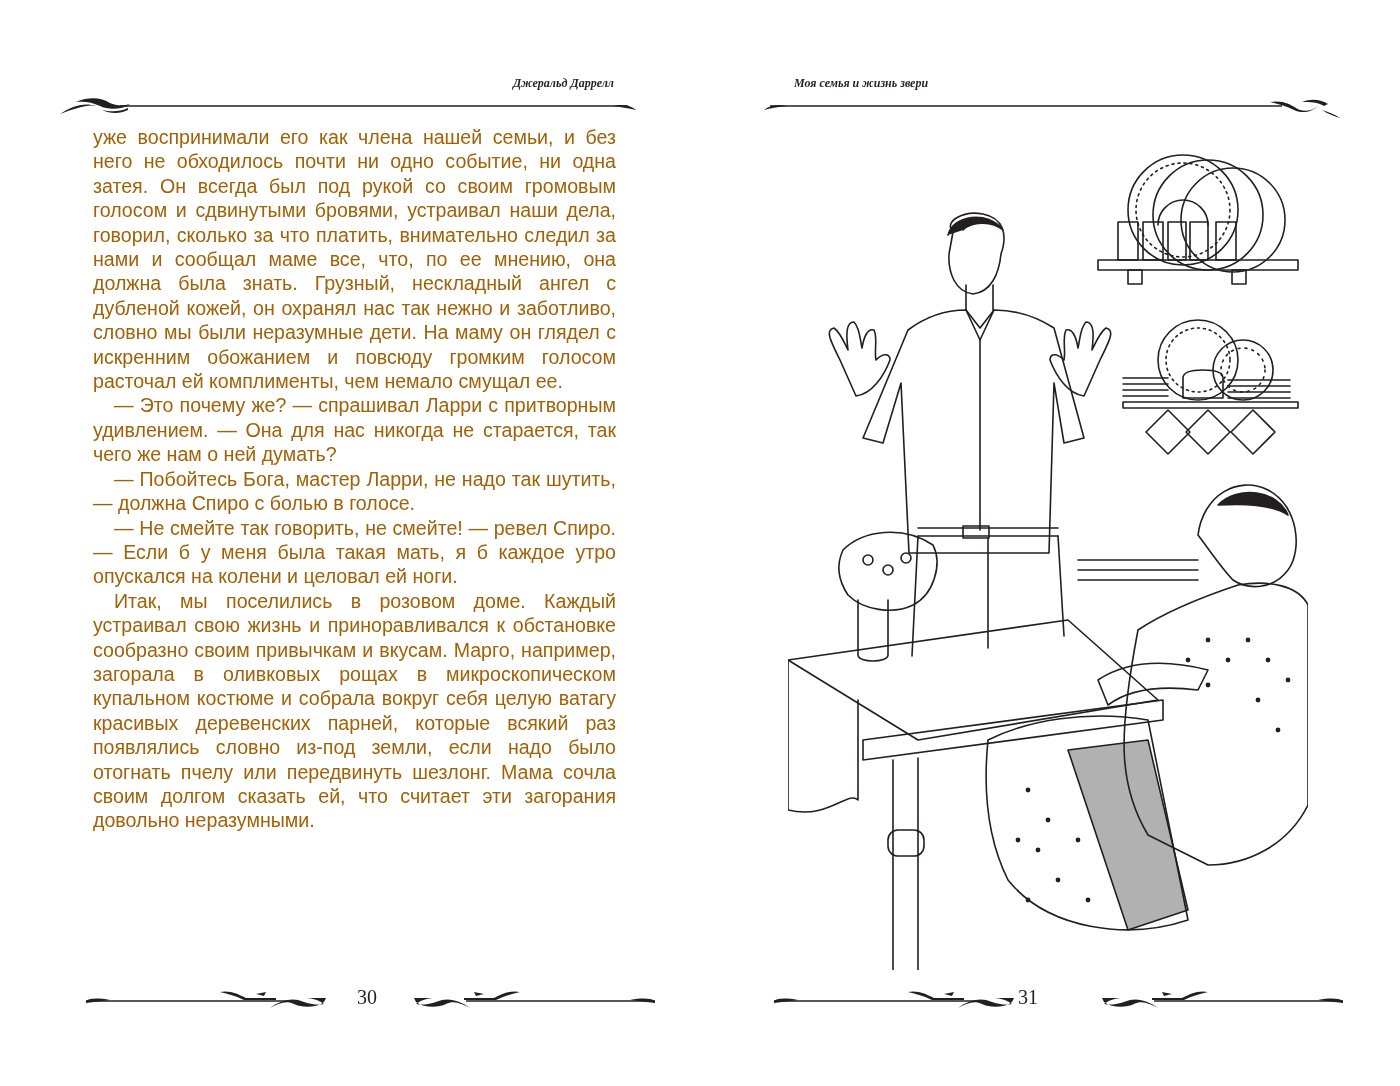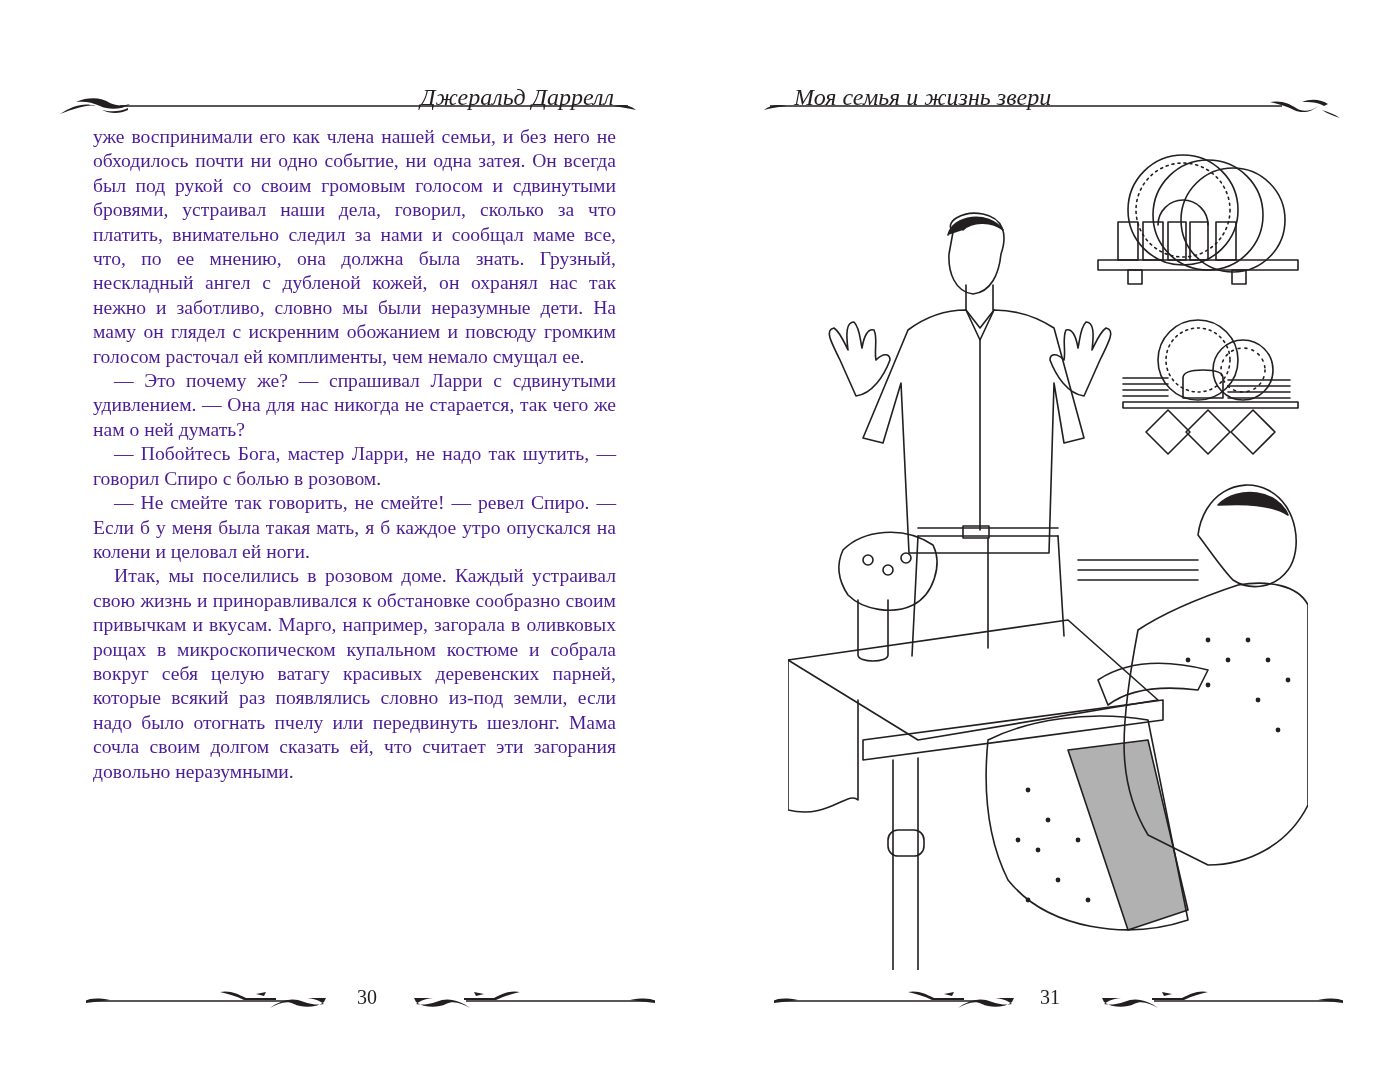--- a/index.html
+++ b/index.html
@@ -1,69 +1,69 @@
 <!DOCTYPE html>
 <html><head>
   <meta charset="utf-8">
   <style>
     html, body { margin: 0; padding: 0; background: #ffffff; }
     body { width: 1400px; height: 1086px; position: relative; overflow: hidden; color: #231f20; }
     .page { position: absolute; top: 0; height: 1086px; width: 700px; }
     .page.left { left: 0; }
     .page.right { left: 700px; }
     .running-head {
-      position: absolute; top: 84px;
+      position: absolute; top: 76px;
       font-family: "Liberation Serif", "DejaVu Serif", serif;
-      font-style: italic; font-size: 24px; color: #231f20;
+      font-style: italic; font-size: 12px; color: #231f20; font-weight: bold;
     }
     .left .running-head { right: 86px; }
     .right .running-head { left: 94px; }
     .rule { position: absolute; }
     .left .head-rule { left: 58px; top: 92px; width: 580px; height: 30px; }
     .right .head-rule { left: 62px; top: 92px; width: 580px; height: 30px; }
     .body-text {
       position: absolute; left: 93px; top: 125px; width: 523px;
-      font-family: Liberation Serif, serif;
-      font-size: 19.6px; line-height: 24.4px; color: #4c1d95;
+      font-family: Liberation Sans, sans-serif;
+      font-size: 19.6px; line-height: 24.4px; color: #a16207;
       text-align: justify;
     }
     .body-text p { margin: 0; text-indent: 0; }
     .body-text p.indent { text-indent: 21px; }
     .body-text p.first { text-indent: 0; }
     .foot {
       position: absolute; top: 980px; height: 40px; width: 580px;
     }
     .left .foot { left: 80px; }
     .right .foot { left: 768px; left: 68px; }
     .page-num {
       position: absolute; top: 6px; width: 40px; text-align: center;
       font-family: "Liberation Serif", "DejaVu Serif", serif;
       font-size: 20px; color: #231f20;
     }
     .left .page-num { left: 267px; }
-    .right .page-num { left: 252px; text-align: right; }
+    .right .page-num { left: 240px; }
     .illustration { position: absolute; left: 88px; top: 140px; width: 520px; height: 830px; }
   </style>
 </head>
 <body>
 
 <div class="page left">
   <div class="running-head">Джеральд Даррелл</div>
   <svg class="rule head-rule" viewBox="0 0 580 30">
     <path d="M2 22 C 14 14, 26 10, 38 14 C 30 12, 18 16, 2 22 Z" fill="#231f20"></path>
     <path d="M18 10 C 32 4, 44 6, 52 11 C 58 14, 66 14, 72 12 C 64 18, 50 18, 42 14 C 34 10, 26 9, 18 10 Z" fill="#231f20"></path>
     <path d="M44 18 C 52 20, 62 20, 70 16 L 70 18 C 62 22, 52 22, 44 18 Z" fill="#231f20"></path>
     <line x1="62" y1="14" x2="570" y2="14" stroke="#231f20" stroke-width="1.4"></line>
     <path d="M555 14 C 565 12, 572 13, 578 18 C 570 16, 562 15, 555 14 Z" fill="#231f20"></path>
   </svg>
 
   <div class="body-text">
     <p class="first">уже воспринимали его как члена нашей семьи, и без него не обходилось почти ни одно событие, ни одна затея. Он всегда был под рукой со своим громовым голосом и сдвинутыми бровями, устраивал наши дела, говорил, сколько за что платить, внимательно следил за нами и сообщал маме все, что, по ее мнению, она должна была знать. Грузный, нескладный ангел с дубленой кожей, он охранял нас так нежно и заботливо, словно мы были неразумные дети. На маму он глядел с искренним обожанием и повсюду громким голосом расточал ей комплименты, чем немало смущал ее.</p>
-    <p class="indent">— Это почему же? — спрашивал Ларри с сдвинутыми удивлением. — Она для нас никогда не старается, так чего же нам о ней думать?</p>
-    <p class="indent">— Побойтесь Бога, мастер Ларри, не надо так шутить, — говорил Спиро с болью в розовом.</p>
+    <p class="indent">— Это почему же? — спрашивал Ларри с притворным удивлением. — Она для нас никогда не старается, так чего же нам о ней думать?</p>
+    <p class="indent">— Побойтесь Бога, мастер Ларри, не надо так шутить, — должна Спиро с болью в голосе.</p>
     <p class="indent">— Не смейте так говорить, не смейте! — ревел Спиро. — Если б у меня была такая мать, я б каждое утро опускался на колени и целовал ей ноги.</p>
     <p class="indent">Итак, мы поселились в розовом доме. Каждый устраивал свою жизнь и приноравливался к обстановке сообразно своим привычкам и вкусам. Марго, например, загорала в оливковых рощах в микроскопическом купальном костюме и собрала вокруг себя целую ватагу красивых деревенских парней, которые всякий раз появлялись словно из-под земли, если надо было отогнать пчелу или передвинуть шезлонг. Мама сочла своим долгом сказать ей, что считает эти загорания довольно неразумными.</p>
   </div>
 
   <div class="foot">
     <svg style="position:absolute;left:0;top:0;width:580px;height:40px" viewBox="0 0 580 40">
       <line x1="6" y1="21" x2="215" y2="21" stroke="#231f20" stroke-width="1.4"></line>
       <path d="M6 21 C 10 18, 18 18, 30 20 L 6 23 Z" fill="#231f20"></path>
       <path d="M140 12 C 150 10, 158 14, 166 18 L 196 18 L 196 20 L 164 20 C 156 16, 148 14, 140 12 Z" fill="#231f20"></path>
       <path d="M176 14 L 186 12 L 184 16 Z" fill="#231f20"></path>

